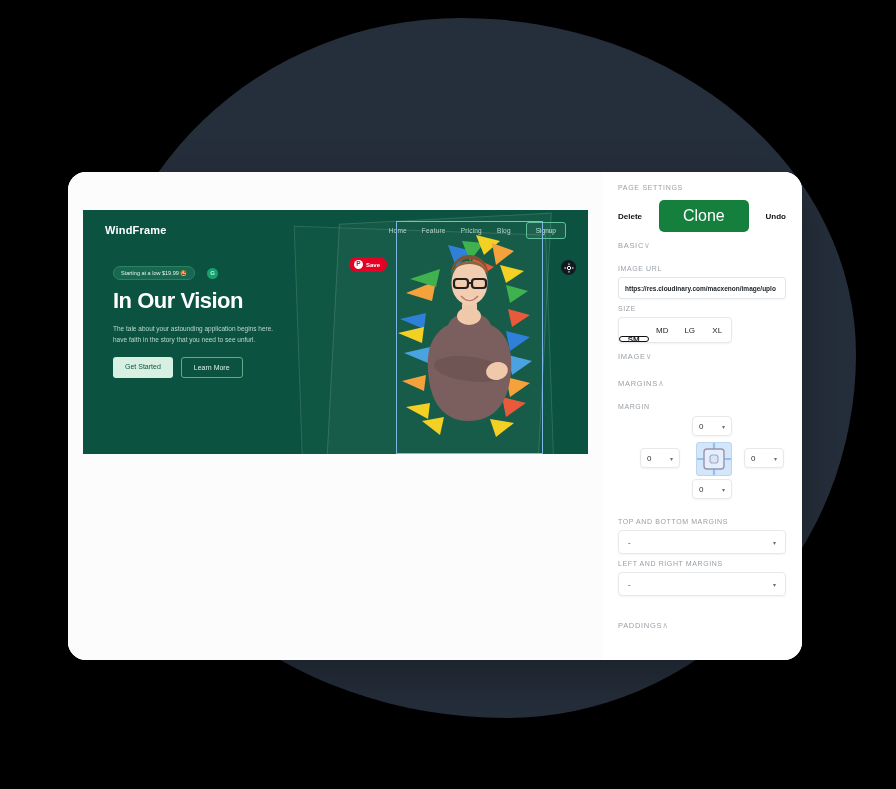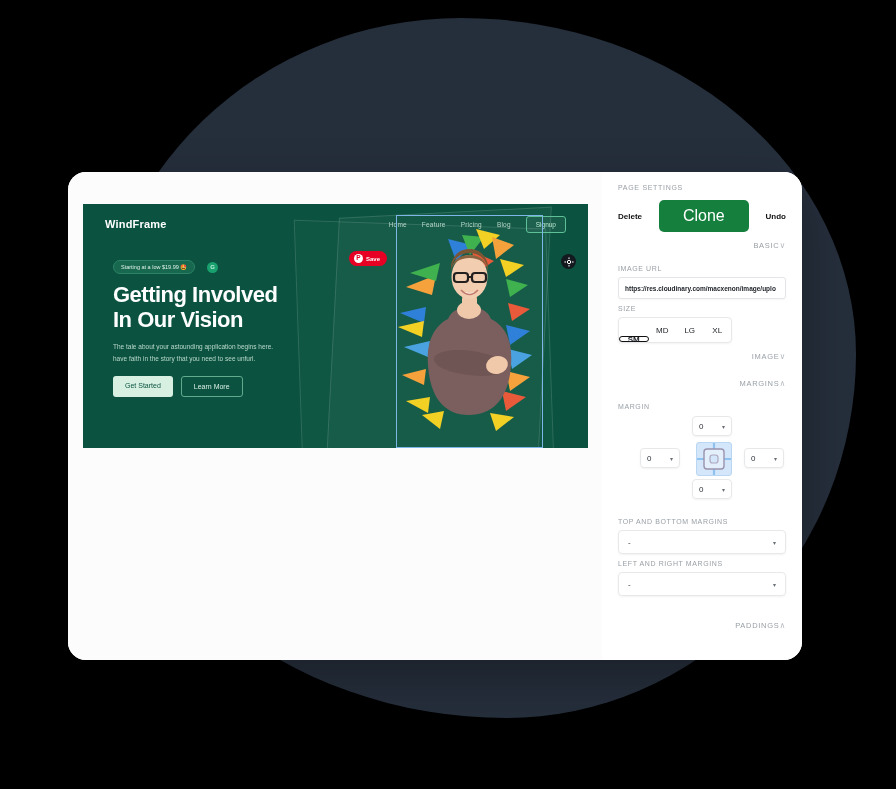--- a/index.html
+++ b/index.html
@@ -10,21 +10,21 @@
   #blob{position:absolute;left:96px;top:18px;width:760px;height:700px;
         background:#252e3b;border-radius:48% 52% 46% 54% / 50% 48% 52% 50%;}
 
   
   #window{position:absolute;left:68px;top:172px;width:734px;height:488px;
           background:#ffffff;border-radius:18px;overflow:hidden;
           box-shadow:0 18px 50px rgba(0,0,0,.28);display:flex;}
 
   
   #canvas{width:534px;height:488px;background:#fcfcfc;position:relative;}
-  #site{position:absolute;left:15px;top:32px;width:505px;height:244px;
+  #site{position:absolute;left:15px;top:38px;width:505px;height:244px;
         background:#0b5340;overflow:hidden;}
 
   
   .pane{position:absolute;border:1px solid rgba(255,255,255,.13);}
   .pane.p1{left:250px;top:8px;width:210px;height:240px;
            background:rgba(255,255,255,.035);transform:skewX(-6deg) rotate(-3deg);}
   .pane.p2{left:215px;top:20px;width:250px;height:230px;
            background:rgba(255,255,255,.02);transform:skewX(4deg) rotate(2deg);}
 
   
@@ -65,21 +65,21 @@
              font-size:6.5px;font-weight:bold;display:flex;align-items:center;
              justify-content:center;line-height:1;}
   #crosshair{position:absolute;right:-33px;top:39px;width:15px;height:15px;
              border-radius:50%;background:#14191f;display:flex;align-items:center;
              justify-content:center;z-index:12;}
 
   
   #panel{width:200px;height:488px;background:#fff;box-sizing:border-box;
          padding:12px 16px 0 16px;overflow:hidden;position:relative;}
   .sec-label{color:#9aa0a6;font-size:7px;letter-spacing:.7px;margin-bottom:9px;}
-  .sec-head{display:flex;align-items:center;justify-content:flex-end;
+  .sec-head{display:flex;align-items:center;justify-content:flex-start;
             color:#9aa0a6;font-size:7.5px;letter-spacing:.7px;padding:9px 0;}
   .chev{color:#b7bcc2;font-size:8px;line-height:1;}
 
   #actions{display:flex;align-items:center;justify-content:space-between;
            }
   .act{font-size:8px;font-weight:bold;color:#111;}
   #clone{background:#15803d;color:#fff;border-radius:5px;padding:7px 24px;}
 
   .field-label{color:#9aa0a6;font-size:7px;letter-spacing:.6px;margin:6px 0 5px;}
   #url-input{border:1px solid #e3e5e8;border-radius:3px;height:20px;
@@ -135,21 +135,20 @@
           <span id="signup">Signup</span>
         </div>
       </div>
 
       <div id="hero">
         <div id="badgerow">
           <span id="badge">Starting at a low $19.99 🤩</span>
           <span id="badgedot">G</span>
         </div>
         <div id="h1">
-          <div>Getting Involved</div>
           <div>In Our Vision</div>
         </div>
         <div id="sub">
           <div>The tale about your astounding application begins here.</div>
           <div>have faith in the story that you need to see unfurl.</div>
         </div>
         <div id="ctas">
           <span id="btn-start">Get Started</span>
           <span id="btn-learn">Learn More</span>
         </div>

